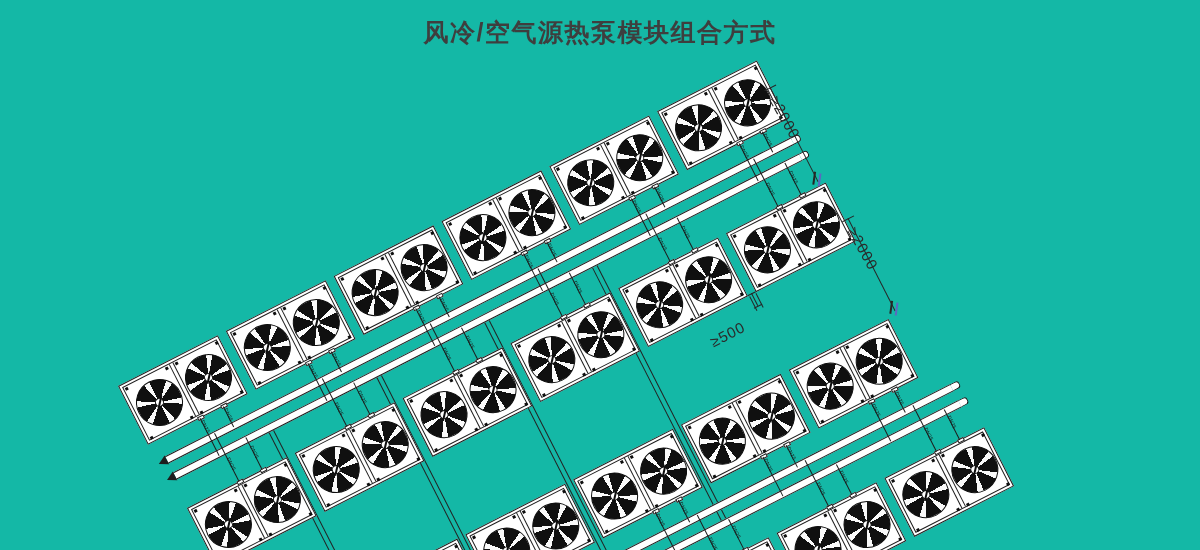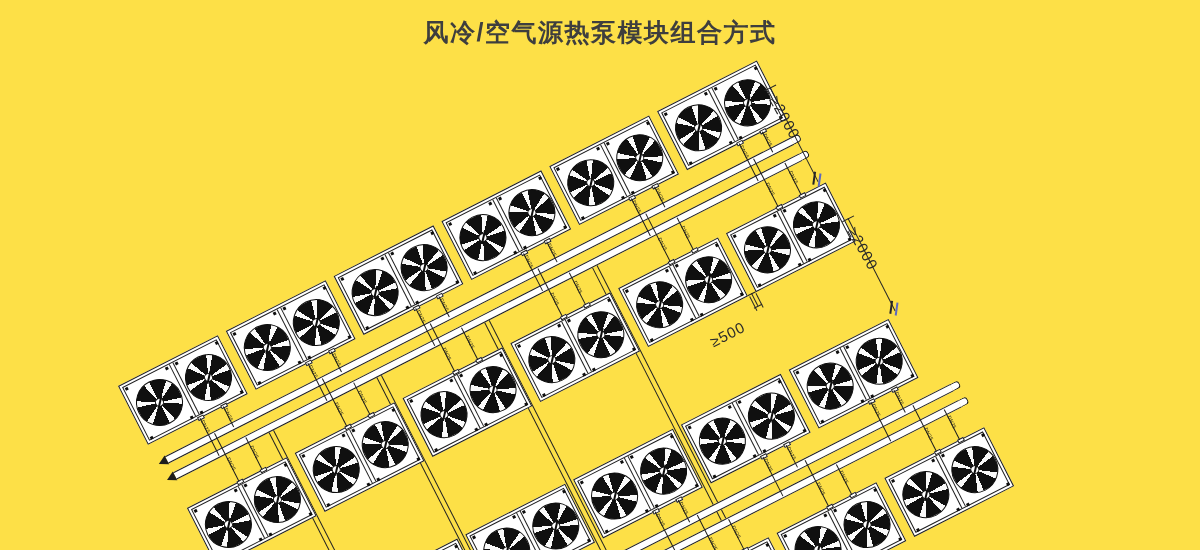--- a/index.html
+++ b/index.html
@@ -1,18 +1,18 @@
 <!DOCTYPE html>
 <html><head>
 <meta charset="utf-8">
 <style>
   html,body{margin:0;padding:0;}
   body{width:1200px;height:550px;overflow:hidden;background:#fff;
        font-family:"Liberation Sans",sans-serif;}
-  .canvas{position:relative;width:1200px;height:550px;overflow:hidden;background:#fde047;}
+  .canvas{position:relative;width:1200px;height:550px;overflow:hidden;background:#14b8a6;}
   .title{position:absolute;top:16px;left:0;width:1200px;text-align:center;
          font-size:25px;font-weight:bold;color:#3e3e3e;letter-spacing:1.5px;margin:0;}
   #drawing{position:absolute;left:118px;top:386px;width:0;height:0;
            transform:rotate(-27deg);transform-origin:0 0;}
   #drawing *{box-sizing:border-box;}
   .m{position:absolute;background:#fff;border:1px solid #1d1d1d;}
   .in{position:absolute;left:2px;top:2px;right:2px;bottom:2px;border:1px solid #1d1d1d;}
   .dv{position:absolute;top:3px;bottom:3px;width:1px;background:#1d1d1d;}
   .fan{position:absolute;width:47px;height:47px;border-radius:50%;
        border:1.4px solid #0e0e0e;

